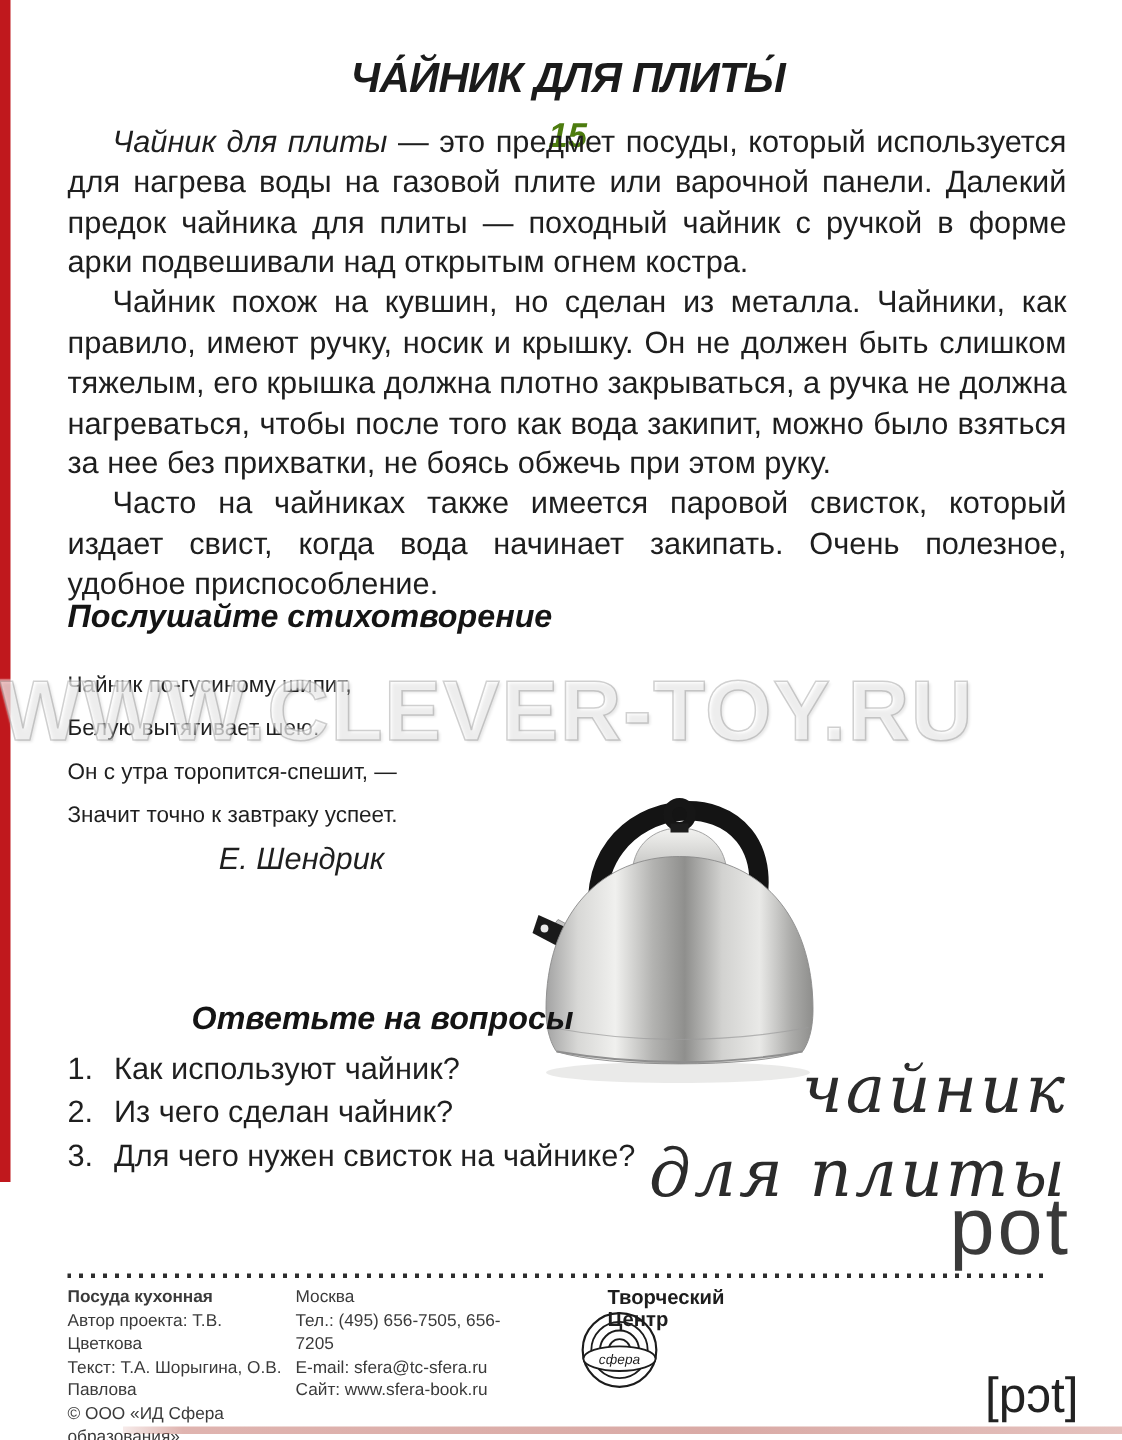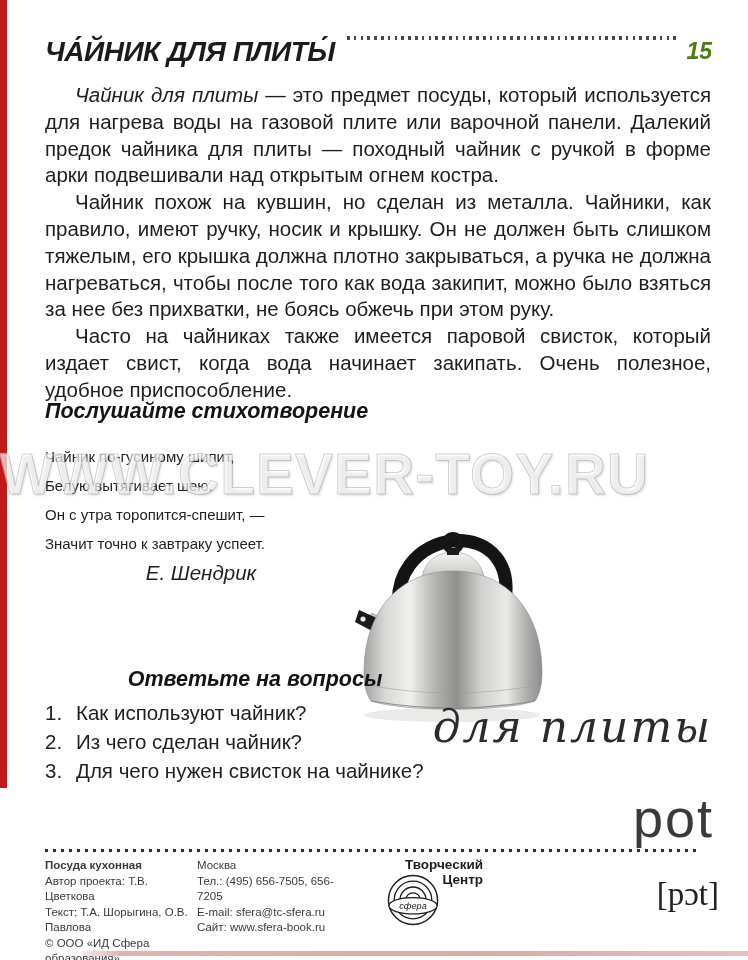--- a/index.html
+++ b/index.html
@@ -5,21 +5,21 @@
   html,body{margin:0;padding:0;background:#ffffff;}
   .page{
     position:relative;width:748px;height:960px;background:#fff;overflow:hidden;
     font-family:"Liberation Sans",sans-serif;color:#1f1f1f;
   }
   
   .edge-bar{position:absolute;left:0;top:0;width:7px;height:788px;background:#c0181d;}
   .bottom-strip{position:absolute;left:82px;right:0;top:951px;height:5px;
     background:linear-gradient(to right,rgba(197,118,110,.15),rgba(197,118,110,.55) 6%,rgba(186,100,92,.55) 60%,rgba(197,118,110,.45));}
   
-  .title-row{position:absolute;top:36px;left:45px;right:36px;display:flex;align-items:flex-start;}
+  .title-row{position:absolute;top:36px;left:45px;right:36px;display:flex;align-items:center;flex-direction:column;}
   .title-row h1{margin:0;font-size:28px;line-height:32px;font-weight:bold;font-style:italic;
     letter-spacing:-.5px;color:#1b1b1b;white-space:nowrap;}
   .leader{flex:1;height:4px;margin:0 10px 7px 12px;
     background:repeating-linear-gradient(to right,#4a4a4a 0 2.6px,transparent 2.6px 6.8px);}
   .pagenum{font-size:23px;line-height:30px;font-weight:bold;font-style:italic;color:#4d7c0f;}
   
   .intro{position:absolute;top:82px;left:45px;width:666px;font-size:20.5px;line-height:26.8px;
     text-align:justify;color:#1e1e1e;}
   .intro p{margin:0;text-indent:30px;}
   
@@ -36,38 +36,38 @@
   .q{font-size:20.5px;line-height:29px;display:flex;}
   .qn{width:31px;flex:none;}
   
   .kettle{position:absolute;left:351px;top:525px;width:206px;height:202px;}
   
   .cursive{position:absolute;top:699px;right:36px;text-align:right;
     font-family:"DejaVu Serif",serif;font-style:italic;font-weight:normal;
     font-size:44px;line-height:56px;color:#2b2b2b;letter-spacing:2px;}
   .pot{position:absolute;top:793px;right:34px;font-size:54px;line-height:50px;
     color:#3a3a3a;letter-spacing:2px;}
-  .ipa{position:absolute;top:876px;right:29px;font-family:Liberation Serif, serif;
+  .ipa{position:absolute;top:912px;right:29px;font-family:Liberation Sans, sans-serif;
     font-size:33px;line-height:36px;color:#222;}
   
   .watermark{position:absolute;top:441px;left:0;width:608px;text-align:center;white-space:nowrap;
     font-size:57px;font-weight:bold;letter-spacing:1px;pointer-events:none;z-index:6;
     color:rgba(255,255,255,.32);-webkit-text-stroke:1px rgba(90,90,90,.28);
     text-shadow:1.5px 1.5px 2px rgba(0,0,0,.10), -1px -1px 1px rgba(255,255,255,.6);}
   
   .imprint{position:absolute;top:849px;left:45px;width:660px;font-size:11.5px;line-height:15.5px;color:#3a3a3a;}
   .rule{height:3px;width:655px;margin-bottom:6px;
     background:repeating-linear-gradient(to right,#2e2e2e 0 2.6px,transparent 2.6px 8px);}
   .fcols{display:flex;align-items:flex-start;}
   .fcol1{width:152px;flex:none;}
   .fcol2{width:150px;flex:none;}
   .fbold{font-weight:bold;}
   .logo{position:relative;width:96px;height:70px;margin-left:40px;flex:none;}
   .logo svg{position:absolute;left:0;top:16px;}
-  .logo-text{position:absolute;right:0;top:0;text-align:right;font-size:13.5px;line-height:14.5px;
+  .logo-text{position:absolute;right:0;top:0;text-align:left;font-size:13.5px;line-height:14.5px;
     font-weight:bold;color:#1d1d1d;}
 </style>
 </head>
 <body>
 
 <div class="page">
 
   <div class="edge-bar"></div>
 
   <header class="title-row">
@@ -138,20 +138,21 @@
       <span class="qn">2.</span>
       <span>Из чего сделан чайник?</span>
     </div>
     <div class="q">
       <span class="qn">3.</span>
       <span>Для чего нужен свисток на чайнике?</span>
     </div>
   </section>
 
   <div class="cursive">
+    <div>чайник</div>
     <div>для плиты</div>
   </div>
 
   <div class="pot">pot</div>
   <div class="ipa">[pɔt]</div>
 
   <div class="watermark">WWW.CLEVER-TOY.RU</div>
 
   <footer class="imprint">
     <div class="rule"></div>

